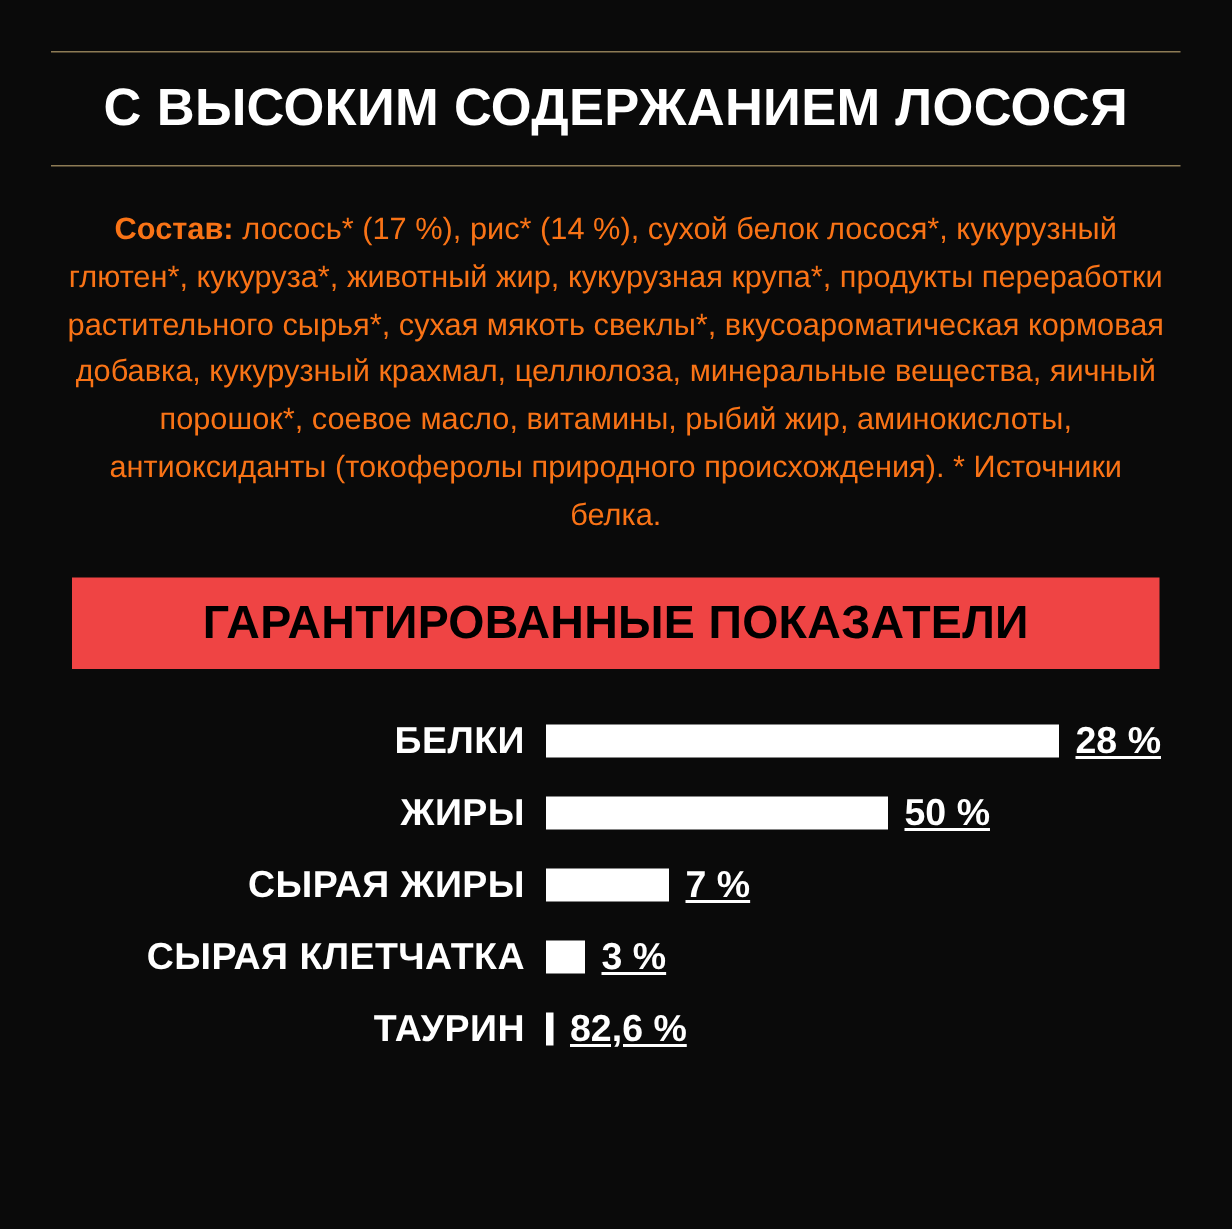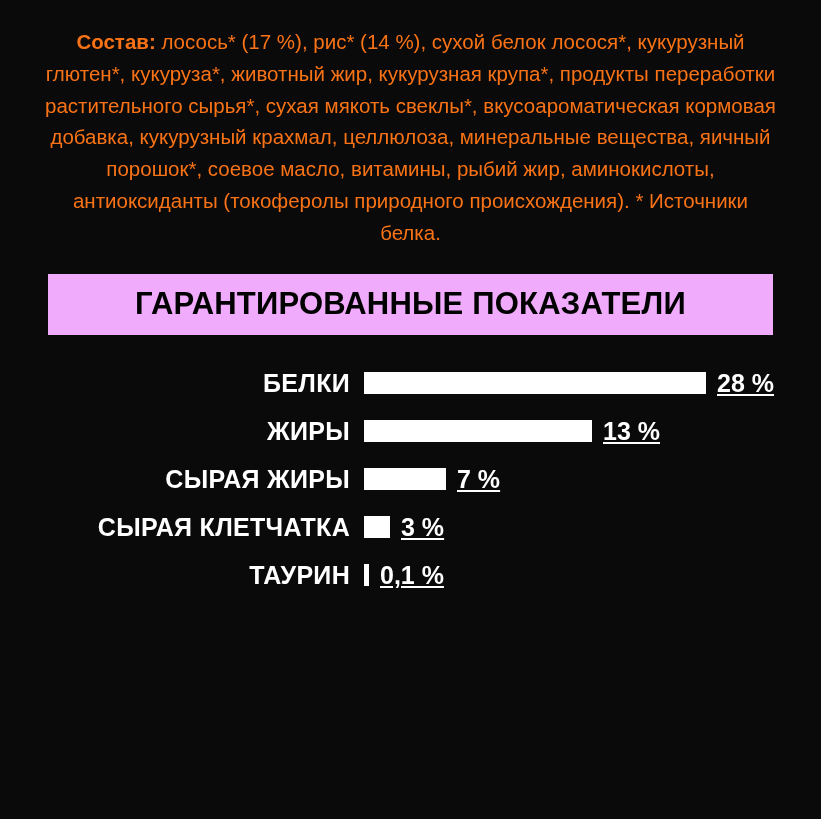--- a/index.html
+++ b/index.html
@@ -50,21 +50,21 @@
     line-height: 1.55;
     color: #f97316;
   }
   .composition b {
     font-weight: bold;
   }
 
   
   .banner {
     margin: 26px 14px 0 14px;
-    background: #f0abfc;
+    background: #ef4444;
     color: #000000;
     text-align: center;
     font-size: 31px;
     font-weight: bold;
     letter-spacing: 0.2px;
     padding: 12px 0 13px 0;
     white-space: nowrap;
   }
 
   
@@ -101,40 +101,45 @@
     font-weight: bold;
     padding-left: 11px;
     white-space: nowrap;
   }
 </style>
 </head>
 <body>
 
 <div class="page">
 
+  <div class="headline-block">
+    <div class="rule"></div>
+    <div class="headline">С ВЫСОКИМ СОДЕРЖАНИЕМ ЛОСОСЯ</div>
+    <div class="rule"></div>
+  </div>
 
   <p class="composition"><b>Состав:</b><span> лосось* (17 %), рис* (14 %), сухой белок лосося*, кукурузный глютен*, кукуруза*, животный жир, кукурузная крупа*, продукты переработки растительного сырья*, сухая мякоть свеклы*, вкусоароматическая кормовая добавка, кукурузный крахмал, целлюлоза, минеральные вещества, яичный порошок*, соевое масло, витамины, рыбий жир, аминокислоты, антиоксиданты (токоферолы природного происхождения). * Источники белка.</span></p>
 
   <div class="banner">ГАРАНТИРОВАННЫЕ ПОКАЗАТЕЛИ</div>
 
   <div class="chart">
 
     <div class="bar-row">
       <div class="bar-label">БЕЛКИ</div>
       <div class="bar-wrap">
         <div class="bar" style="width:342px"></div>
         <div class="bar-value">28 %</div>
       </div>
     </div>
 
     <div class="bar-row">
       <div class="bar-label">ЖИРЫ</div>
       <div class="bar-wrap">
         <div class="bar" style="width:228px"></div>
-        <div class="bar-value">13 %</div>
+        <div class="bar-value">50 %</div>
       </div>
     </div>
 
     <div class="bar-row">
       <div class="bar-label">СЫРАЯ ЖИРЫ</div>
       <div class="bar-wrap">
         <div class="bar" style="width:82px"></div>
         <div class="bar-value">7 %</div>
       </div>
     </div>
@@ -144,18 +149,18 @@
       <div class="bar-wrap">
         <div class="bar" style="width:26px"></div>
         <div class="bar-value">3 %</div>
       </div>
     </div>
 
     <div class="bar-row">
       <div class="bar-label">ТАУРИН</div>
       <div class="bar-wrap">
         <div class="bar" style="width:5px"></div>
-        <div class="bar-value">0,1 %</div>
+        <div class="bar-value">82,6 %</div>
       </div>
     </div>
 
   </div>
 </div>
 
 </body></html>

